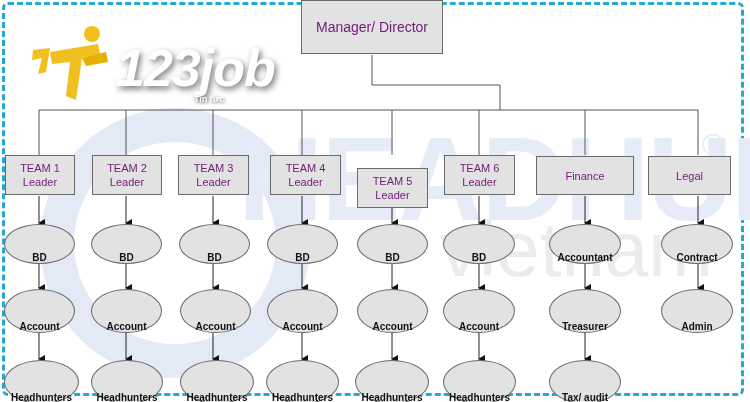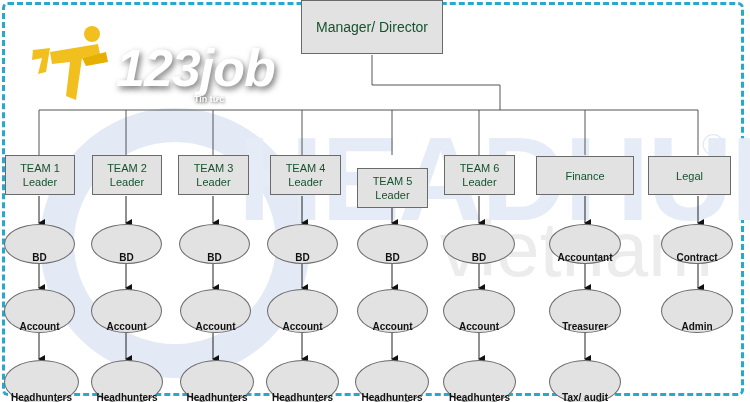--- a/index.html
+++ b/index.html
@@ -16,21 +16,21 @@
             font-family:"Liberation Sans", sans-serif; }
   .wm-reg { left:702px; top:128px; font-size:30px; color:#e3eaf6; }
   .logo { position:absolute; left:30px; top:22px; width:230px; height:80px; }
   .logo-text { position:absolute; left:86px; top:16px; font-size:52px; font-weight:bold; font-style:italic;
                color:#ffffff; text-shadow:2px 3px 6px rgba(0,0,0,0.55); letter-spacing:-1px; }
   .logo-sub { position:absolute; left:164px; top:72px; font-size:9px; font-weight:bold; color:#ffffff;
               text-shadow:1px 1px 3px rgba(0,0,0,0.6); }
   svg.lines { position:absolute; left:0; top:0; }
   .box { position:absolute; background:#e2e2e2; border:1px solid #6a6a6a; box-sizing:border-box;
          display:flex; flex-direction:column; align-items:center; justify-content:center;
-         font-size:11px; color:#14532d; text-align:center; line-height:14px; }
+         font-size:11px; color:#701a75; text-align:center; line-height:14px; }
   .box.top { font-size:14px; }
   .ell { position:absolute; background:#e2e2e2; border:1px solid #6a6a6a; border-radius:50%;
          box-sizing:border-box; display:flex; align-items:flex-end; justify-content:center;
          font-size:10px; font-weight:bold; color:#111; }
 </style>
 </head>
 <body>
 
 <div class="frame"></div>
 

